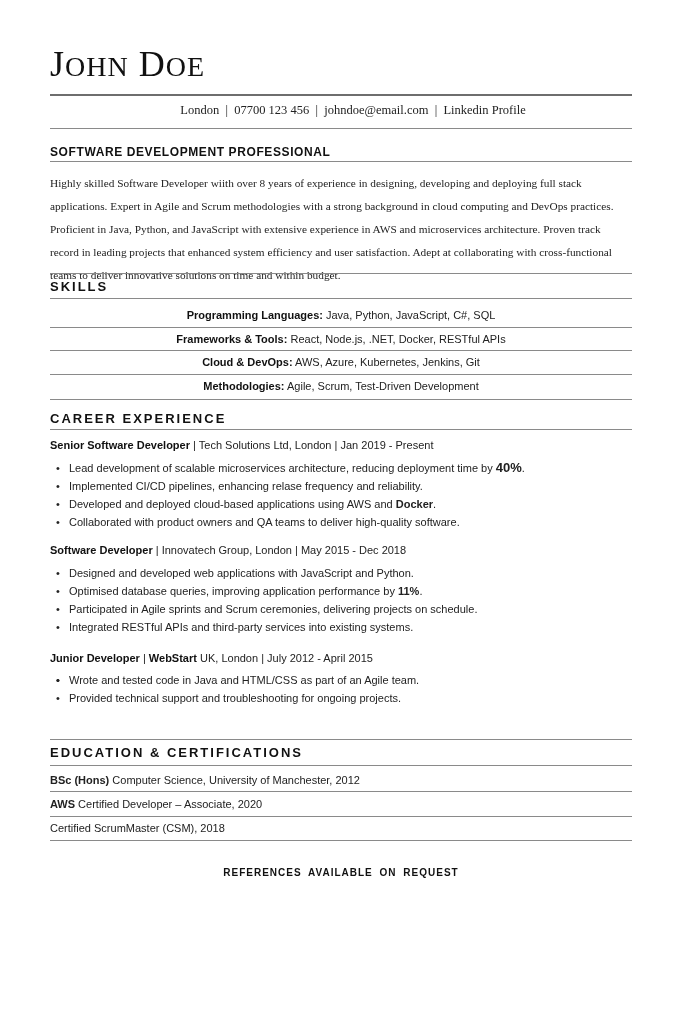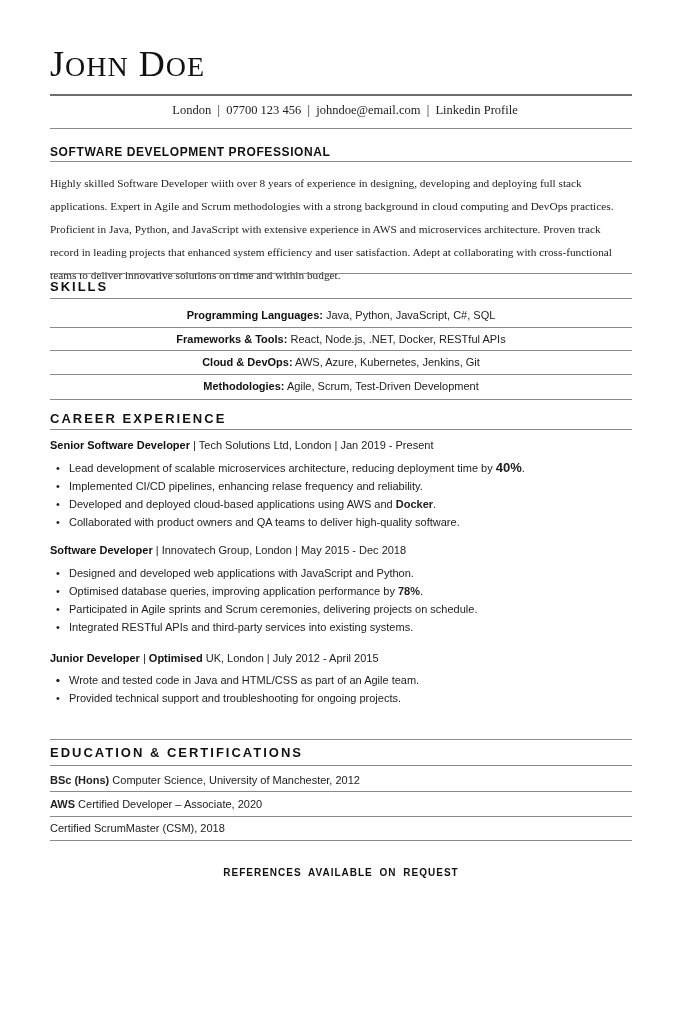--- a/index.html
+++ b/index.html
@@ -3,21 +3,21 @@
 <meta charset="utf-8">
 <style>
   html, body { margin: 0; padding: 0; background: #ffffff; }
   body { width: 683px; height: 1024px; position: relative; overflow: hidden; color: #1a1a1a; font-family: "Liberation Sans", sans-serif; }
   .page { position: absolute; left: 50px; width: 582px; top: 0; }
   .name { position: absolute; top: 44px; left: 0; width: 582px; text-align: left; font-family: "Liberation Serif", serif; font-size: 36px; letter-spacing: 1px; color: #111; line-height: 40px; }
   .name .cap { font-size: 36px; }
   .name .sc { font-size: 28px; }
   .rule { position: absolute; left: 0; width: 582px; height: 0; border-top: 1.5px solid #8a8a8a; }
   .rule.dark { border-top: 2px solid #6e6e6e; }
-  .contact { position: absolute; top: 103px; left: 4px; width: 582px; text-align: center; font-family: "Liberation Serif", serif; font-size: 12.5px; color: #222; white-space: pre; }
+  .contact { position: absolute; top: 103px; left: 12px; width: 582px; text-align: center; font-family: "Liberation Serif", serif; font-size: 12.5px; color: #222; white-space: pre; }
   .section-title { position: absolute; left: 0; width: 582px; font-size: 13px; font-weight: bold; letter-spacing: 2px; color: #111; }
   .section-title.tight { letter-spacing: 0.6px; font-size: 12px; }
   .summary { position: absolute; top: 172px; left: 0; width: 582px; font-size: 11.3px; line-height: 23px; color: #222; font-family: Liberation Serif, serif; }
   .skill-row { position: absolute; left: 0; width: 582px; font-size: 11px; color: #222; white-space: nowrap; text-align: center; }
   .skill-row b { color: #111; }
   .job-head { position: absolute; left: 0; width: 582px; font-size: 11px; color: #222; white-space: nowrap; }
   .job-head b { color: #111; }
   .bullets { position: absolute; left: 0; width: 582px; margin: 0; padding: 0; list-style: none; }
   .bullets li { position: relative; padding-left: 19px; font-size: 11px; line-height: 18px; color: #222; white-space: nowrap; }
   .bullets li .dot { position: absolute; left: 6px; top: 0; }
@@ -66,26 +66,26 @@
   <ul class="bullets" style="top:459px">
     <li><span class="dot">•</span><span>Lead development of scalable microservices architecture, reducing deployment time by </span><b class="big">40%</b><span>.</span></li>
     <li><span class="dot">•</span><span>Implemented CI/CD pipelines, enhancing relase frequency and reliability.</span></li>
     <li><span class="dot">•</span><span>Developed and deployed cloud-based applications using AWS and </span><b>Docker</b><span>.</span></li>
     <li><span class="dot">•</span><span>Collaborated with product owners and QA teams to deliver high-quality software.</span></li>
   </ul>
 
   <div class="job-head" style="top:544px"><b>Software Developer</b> | <span>Innovatech Group, London</span> | <span>May 2015 - Dec 2018</span></div>
   <ul class="bullets" style="top:564px">
     <li><span class="dot">•</span><span>Designed and developed web applications with JavaScript and Python.</span></li>
-    <li><span class="dot">•</span><span>Optimised database queries, improving application performance by </span><b>78%</b><span>.</span></li>
+    <li><span class="dot">•</span><span>Optimised database queries, improving application performance by </span><b>11%</b><span>.</span></li>
     <li><span class="dot">•</span><span>Participated in Agile sprints and Scrum ceremonies, delivering projects on schedule.</span></li>
     <li><span class="dot">•</span><span>Integrated RESTful APIs and third-party services into existing systems.</span></li>
   </ul>
 
-  <div class="job-head" style="top:652px"><b>Junior Developer</b> | <b>Optimised</b> <span>UK, London</span> | <span>July 2012 - April 2015</span></div>
+  <div class="job-head" style="top:652px"><b>Junior Developer</b> | <b>WebStart</b> <span>UK, London</span> | <span>July 2012 - April 2015</span></div>
   <ul class="bullets" style="top:671px">
     <li><span class="dot">•</span></li>
     <li><span class="dot">•</span><span>Wrote and tested code in Java and HTML/CSS as part of an Agile team.</span></li>
     <li><span class="dot">•</span><span>Provided technical support and troubleshooting for ongoing projects.</span></li>
   </ul>
 
   <div class="rule" style="top:739px"></div>
   <div class="section-title" style="top:745px">EDUCATION &amp; CERTIFICATIONS</div>
   <div class="rule" style="top:765px"></div>
   <div class="edu-row" style="top:774px"><b>BSc (Hons)</b><span> Computer Science, University of Manchester, 2012</span></div>

